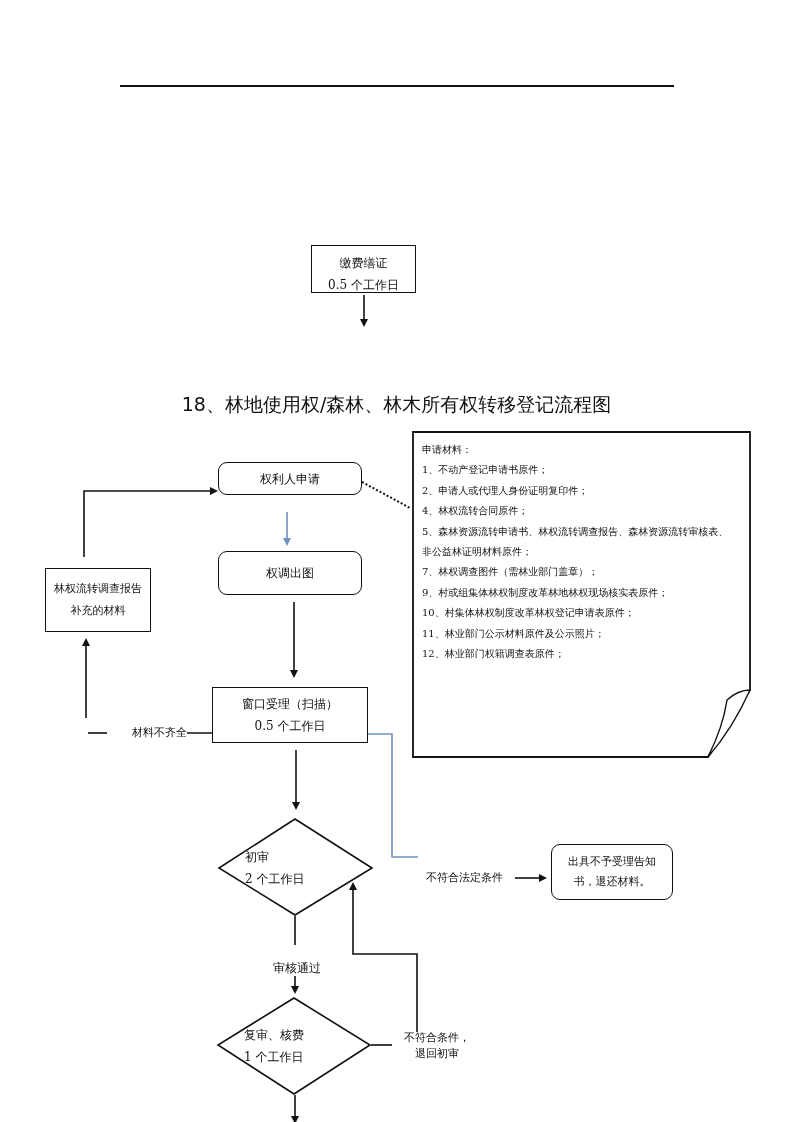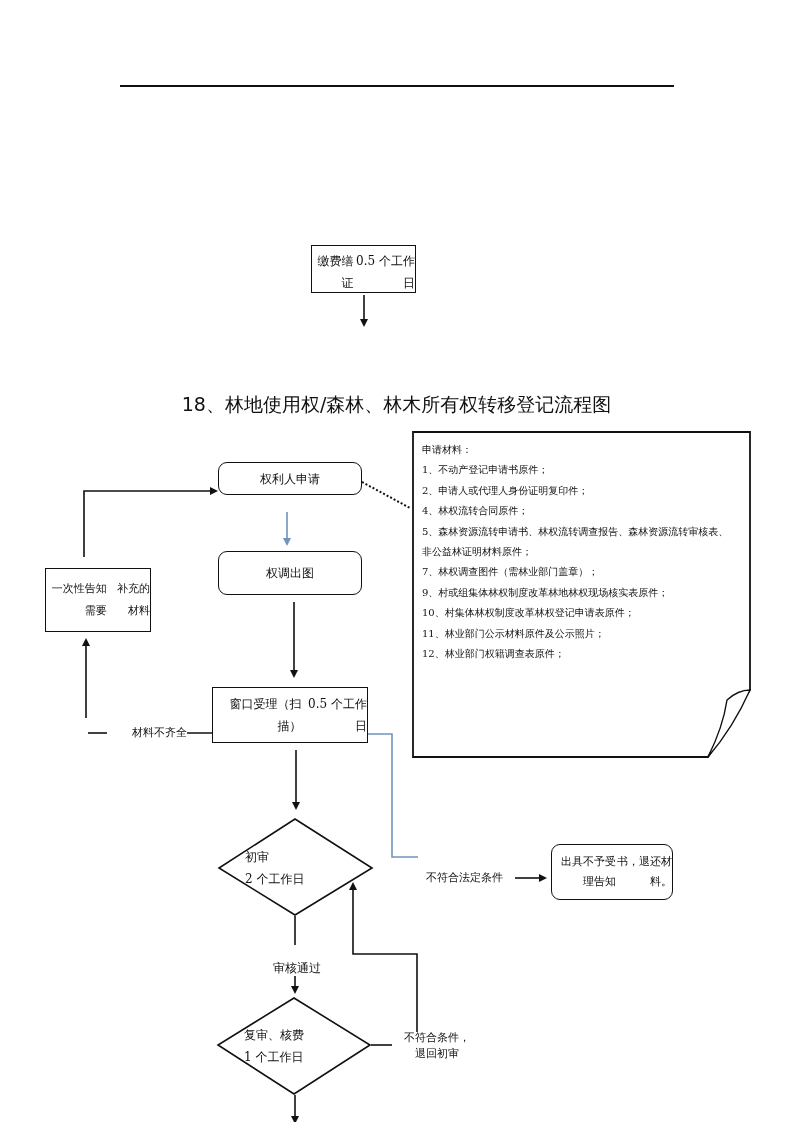--- a/index.html
+++ b/index.html
@@ -1,18 +1,18 @@
 <!DOCTYPE html>
 <html><head>
 <meta charset="utf-8">
 <style>
   html,body{margin:0;padding:0;background:#fff;}
   body{width:793px;height:1122px;position:relative;overflow:hidden;font-family:"DejaVu Serif","Liberation Serif",serif;color:#111;}
   .hr{position:absolute;left:120px;top:85px;width:554px;height:2px;background:#111;}
-  .box{position:absolute;border:1.6px solid #111;background:#fff;box-sizing:border-box;display:flex;flex-direction:row;align-items:center;justify-content:center;text-align:right;font-size:12px;line-height:22px;}
+  .box{position:absolute;border:1.6px solid #111;background:#fff;box-sizing:border-box;display:flex;flex-direction:column;align-items:center;justify-content:center;text-align:right;font-size:12px;line-height:22px;}
   .round{border-radius:9px;}
   .title{position:absolute;left:0;width:793px;top:392px;text-align:center;font-size:19px;font-family:"DejaVu Sans","Liberation Sans",sans-serif;}
   .lbl{position:absolute;font-size:11px;white-space:nowrap;background:#fff;line-height:16px;}
   .mat{position:absolute;left:422px;top:440px;font-size:10px;line-height:20.4px;}
   .mat div{white-space:nowrap;}
   svg.lines{position:absolute;left:0;top:0;}
   .diamond-text{position:absolute;text-align:left;font-size:12px;line-height:22px;}
 </style>
 </head>
 <body>
@@ -75,21 +75,21 @@
 
 <div class="box round" style="left:218px;top:462px;width:144px;height:33px;">
   <span>权利人申请</span>
 </div>
 
 <div class="box round" style="left:218px;top:551px;width:144px;height:44px;">
   <span>权调出图</span>
 </div>
 
 <div class="box" style="left:45px;top:568px;width:106px;height:64px;font-size:11px;">
-  <span>一次性告知需要</span>
+  <span>林权流转调查报告</span>
   <span>补充的材料</span>
 </div>
 
 <div class="box" style="left:212px;top:687px;width:156px;height:56px;">
   <span>窗口受理（扫描）</span>
   <span>0.5 个工作日</span>
 </div>
 
 <div class="lbl" style="left:112px;top:725px;margin-left:20px;">材料不齐全</div>
 

